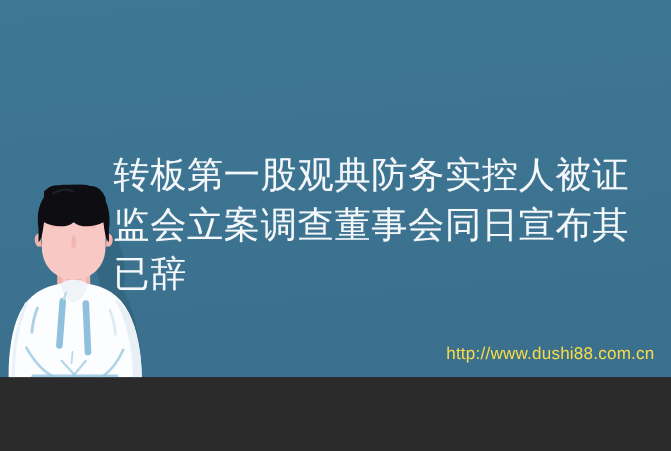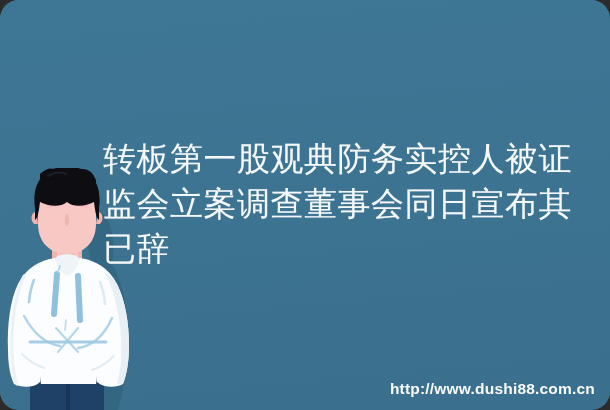--- a/index.html
+++ b/index.html
@@ -4,25 +4,24 @@
 <title>News Cover Image</title>
 <style>
   html, body {
     margin: 0;
     padding: 0;
     background: #2b2b2b;
   }
   #canvas {
     position: relative;
     width: 610px;
-    height: 410px;
+    height: 343px;
     overflow: hidden;
     background: #3d7593;
     font-family: "Liberation Sans", "DejaVu Sans", sans-serif;
-    border-radius: 19px;
     -webkit-font-smoothing: antialiased;
   }
 
   
   .bg-layer {
     position: absolute;
     inset: 0;
     background: linear-gradient(175deg, #3e7695 0%, #3c7391 55%, #3a6f8d 100%);
   }
 
@@ -55,24 +54,24 @@
     white-space: normal;
     word-break: break-all;
     text-shadow: 0 0 1px rgba(255,255,255,0.25);
   }
 
   
   .watermark {
     position: absolute;
     right: 15px;
     bottom: 12px;
-    color: #ffffff;
+    color: #fde047;
     font-size: 15.5px;
     letter-spacing: 0.2px;
-    font-weight: 700;
+    font-weight: 400;
     opacity: 0.97;
     margin-top: 10px;
   }
 </style>
 </head>
 <body>
 
 <div id="canvas">
 
   <div class="bg-layer"></div>

